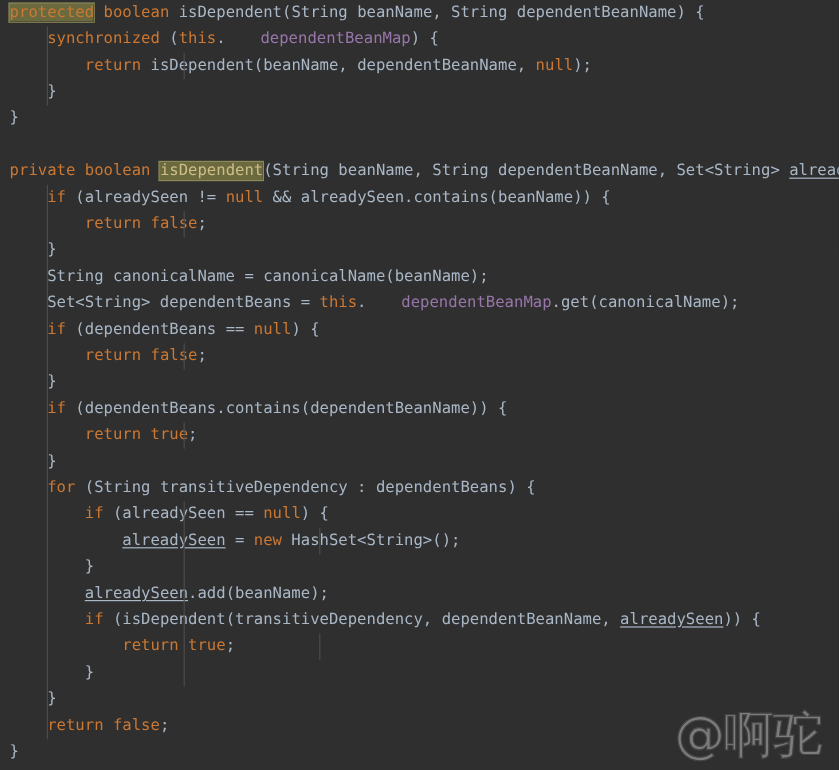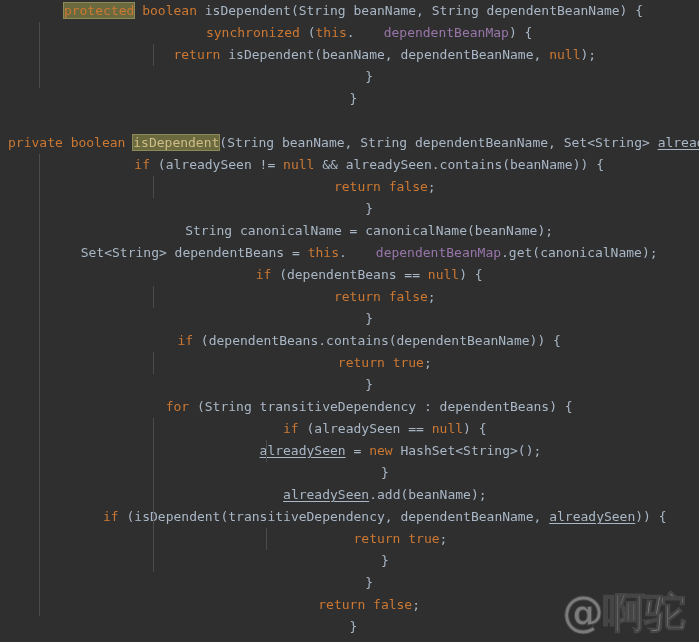--- a/index.html
+++ b/index.html
@@ -35,21 +35,20 @@
     letter-spacing: 0px;
   }
 
   .line {
     position: relative;
     height: 22px;
     line-height: 22px;
     padding-left: 8px;
     color: #a9b7c6;
     white-space: pre;
-    text-align: center;
   }
 
   
   .line .guide {
     position: absolute;
     top: 0;
     width: 1px;
     height: 22px;
     background: #4b4b4b;
   }
@@ -70,21 +69,21 @@
     box-shadow: 0 0 0 1px #8a8957;
   }
 
   
   #watermark {
     position: absolute;
     right: 14px;
     bottom: 8px;
     font-family: "DejaVu Sans", "Liberation Sans", sans-serif;
     font-size: 42px;
-    font-weight: bold;
+    font-weight: normal;
     color: #8a8a8a;
     opacity: 0.85;
     -webkit-text-stroke: 1px #4a4a4a;
     letter-spacing: -1px;
     pointer-events: none;
     line-height: 1;
   }
 </style>
 </head>
 <body>

